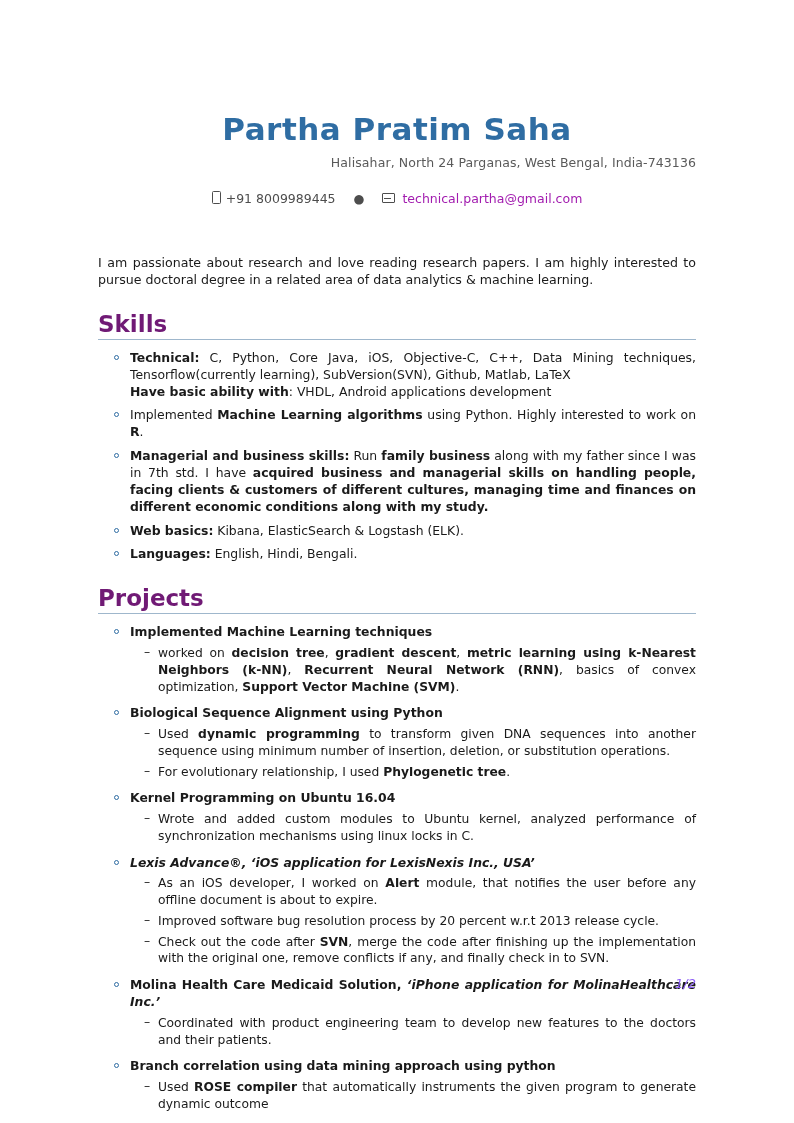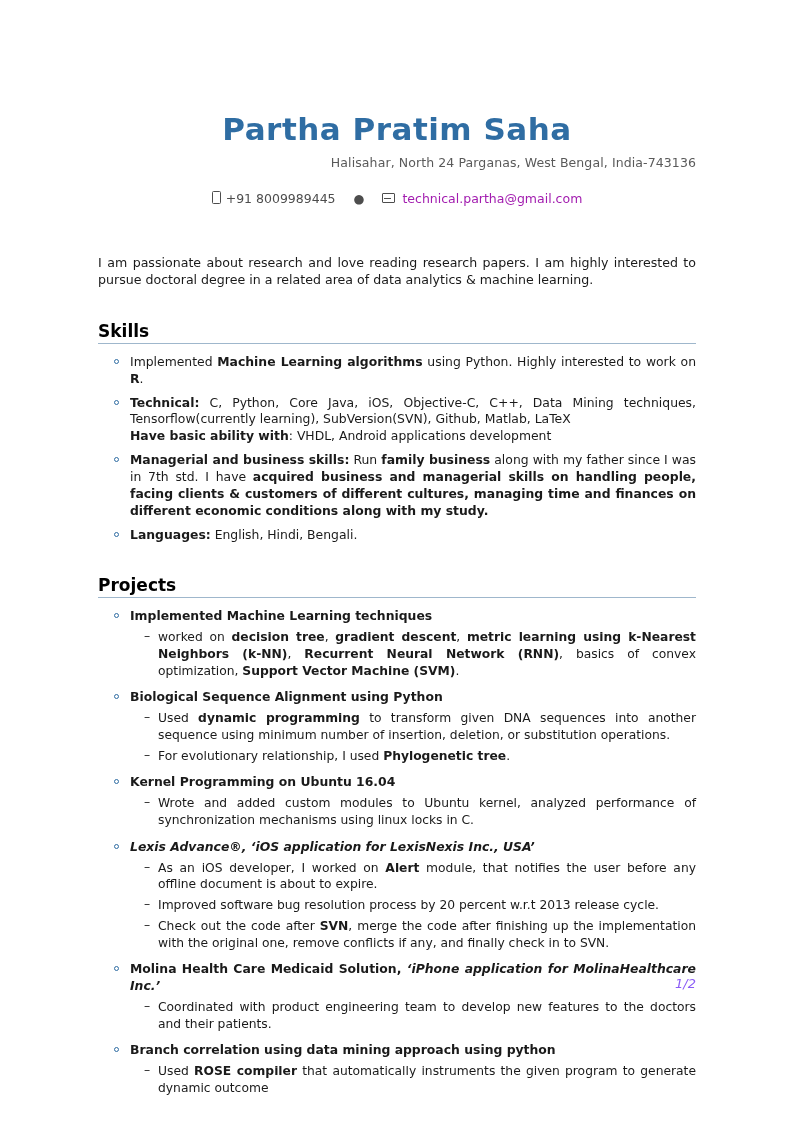--- a/index.html
+++ b/index.html
@@ -85,24 +85,24 @@
   
   .intro {
     margin-top: 48px;
     font-size: 12.6px;
     line-height: 1.38;
     color: #1a1a1a;
     text-align: justify;
   }
   
   .section-title {
-    color: #000000;
-    font-size: 17px;
+    color: #701a75;
+    font-size: 23px;
     font-weight: bold;
-    margin-top: 32px;
+    margin-top: 22px;
     margin-bottom: 2px;
   }
   .rule {
     border: 0;
     border-top: 1px solid #9fb7cc;
     margin: 2px 0 10px 0;
   }
   
   ul.l1 {
     list-style: none;
@@ -178,28 +178,31 @@
     <span class="mail-icon"></span><span class="link">technical.partha@gmail.com</span>
   </div>
 
   <div class="intro">I am passionate about research and love reading research papers. I am highly interested to pursue doctoral degree in a related area of data analytics &amp; machine learning.</div>
 
   <div class="section-title">Skills</div>
   <hr class="rule">
 
   <ul class="l1">
     <li>
-      <span>Implemented </span><b>Machine Learning algorithms</b><span> using Python. Highly interested to work on </span><b>R</b><span>.</span>
-    </li>
-    <li>
       <b>Technical:</b><span> C, Python, Core Java, iOS, Objective-C, C++, Data Mining techniques, Tensorflow(currently learning), SubVersion(SVN), Github, Matlab, LaTeX</span><br>
       <b>Have basic ability with</b><span>: VHDL, Android applications development</span>
     </li>
     <li>
+      <span>Implemented </span><b>Machine Learning algorithms</b><span> using Python. Highly interested to work on </span><b>R</b><span>.</span>
+    </li>
+    <li>
       <b>Managerial and business skills:</b><span> Run </span><b>family business</b><span> along with my father since I was in 7th std. I have </span><b>acquired business and managerial skills on handling people, facing clients &amp; customers of different cultures, managing time and finances on different economic conditions along with my study.</b>
+    </li>
+    <li>
+      <b>Web basics:</b><span> Kibana, ElasticSearch &amp; Logstash (ELK).</span>
     </li>
     <li>
       <b>Languages:</b><span> English, Hindi, Bengali.</span>
     </li>
   </ul>
 
   <div class="section-title">Projects</div>
   <hr class="rule">
 
   <div class="projects">

